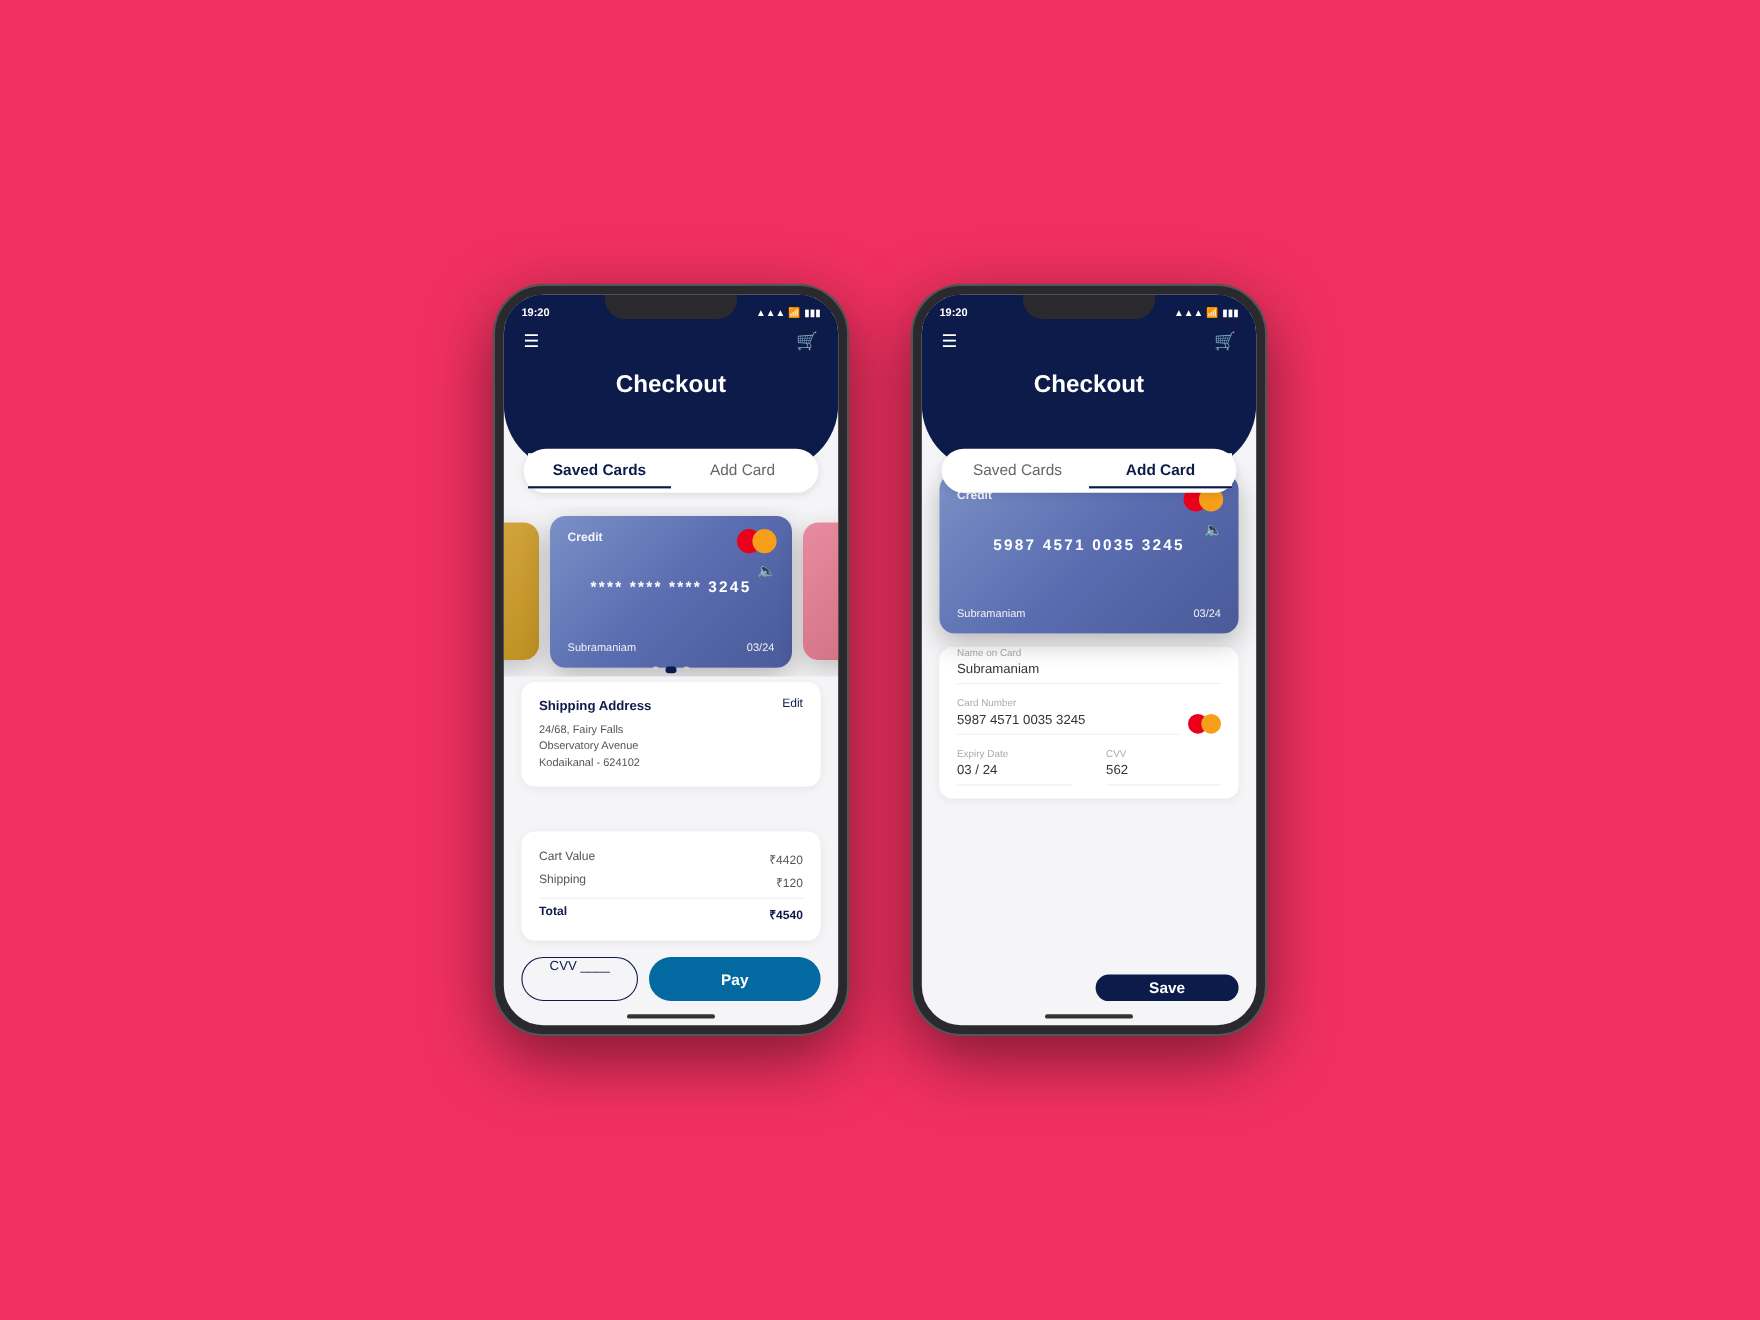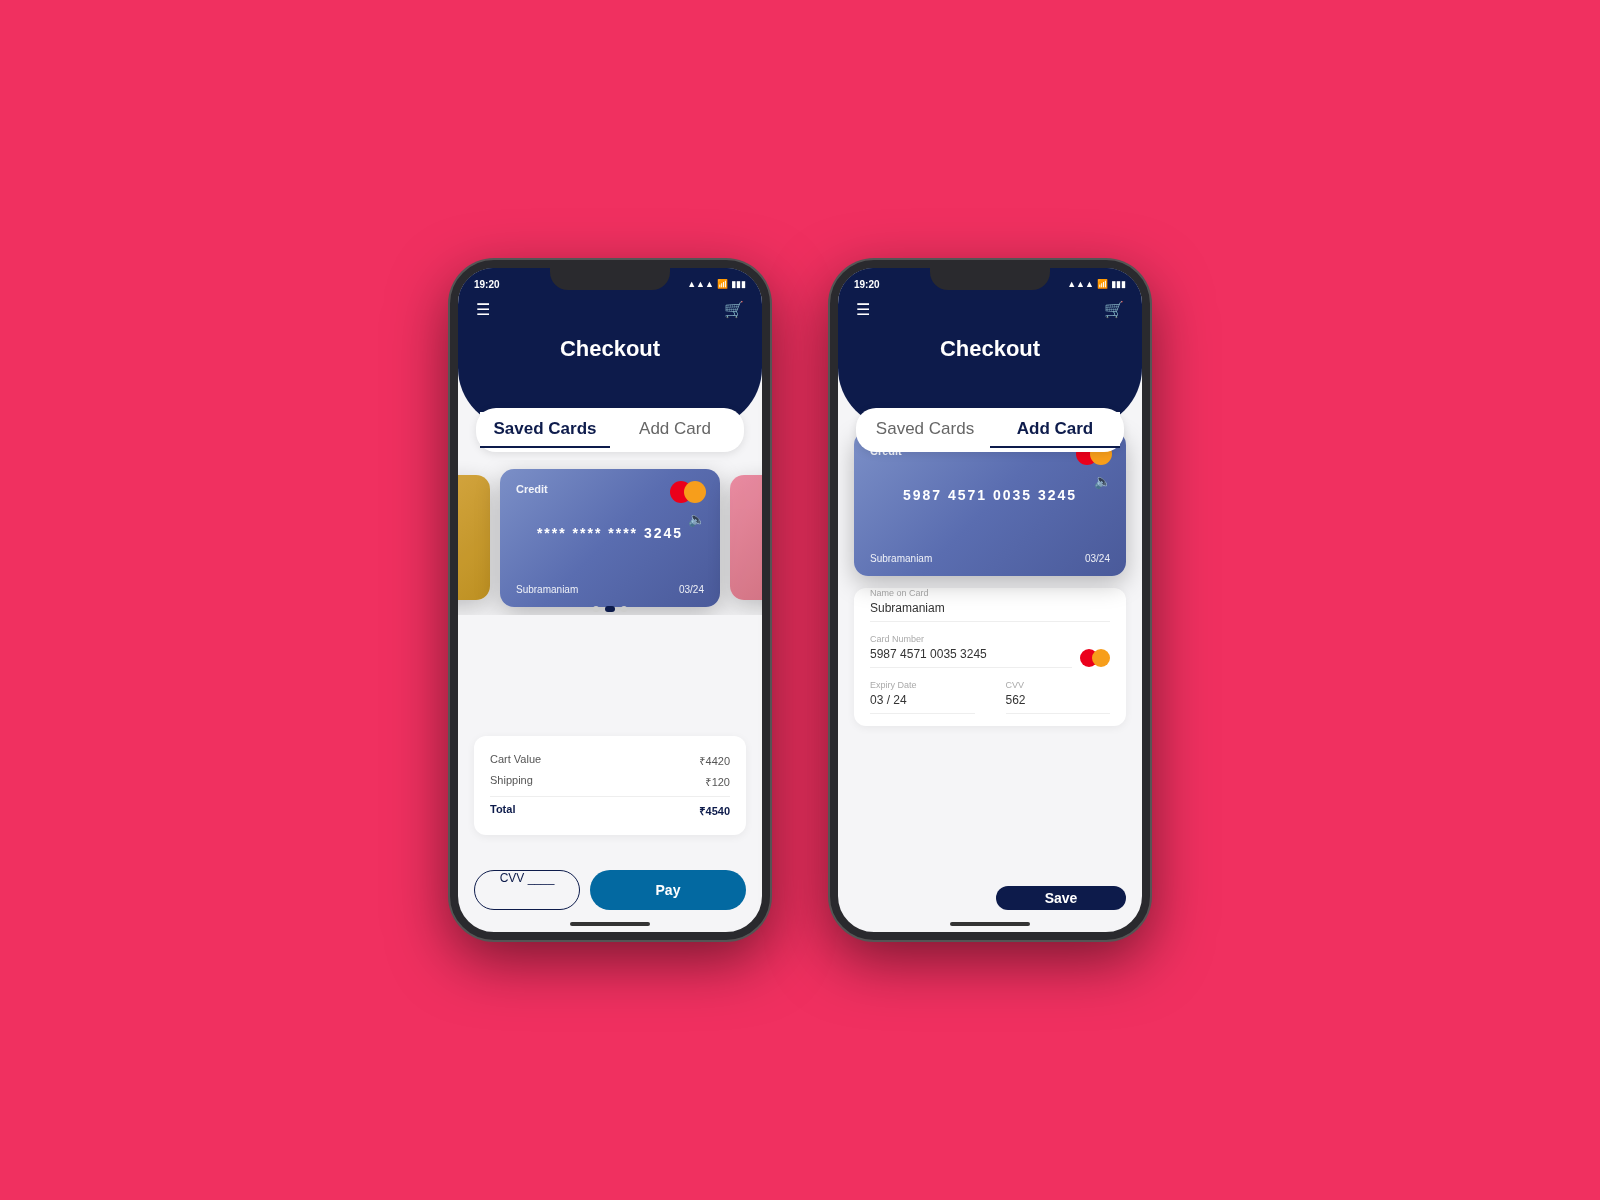--- a/index.html
+++ b/index.html
@@ -118,21 +118,21 @@
       display: flex;
       padding: 4px;
       z-index: 3;
       box-shadow: 0 2px 8px rgba(0,0,0,0.1);
     }
 
     .tab {
       flex: 1;
       text-align: center;
       padding: 7px 0;
-      font-size: 17px;
+      font-size: 14px;
       font-weight: 500;
       color: #666;
       border-radius: 16px;
       cursor: pointer;
     }
 
     .tab.active {
       background: white;
       color: #0d1b4b;
       font-weight: 700;
@@ -297,21 +297,21 @@
     }
 
     .shipping-address {
       font-size: 10px;
       color: #555;
       line-height: 1.5;
     }
 
     
     .section-box.prices {
-      top: 468px;
+      top: 488px;
     }
 
     .price-row {
       display: flex;
       justify-content: space-between;
       font-size: 11px;
       color: #555;
       padding: 3px 0;
     }
 
@@ -490,20 +490,31 @@
     </div>
     <div class="credit-card side-right"></div>
   </div>
 
   <div class="carousel-dots">
     <div class="dot"></div>
     <div class="dot active"></div>
     <div class="dot"></div>
   </div>
 
+  <div class="section-box shipping">
+    <div class="shipping-header">
+      <span class="shipping-title">Shipping Address</span>
+      <span class="shipping-edit">Edit</span>
+    </div>
+    <div class="shipping-address">
+      <div>24/68, Fairy Falls</div>
+      <div>Observatory Avenue</div>
+      <div>Kodaikanal - 624102</div>
+    </div>
+  </div>
 
   <div class="section-box prices">
     <div class="price-row">
       <span>Cart Value</span>
       <span>₹4420</span>
     </div>
     <div class="price-row">
       <span>Shipping</span>
       <span>₹120</span>
     </div>

